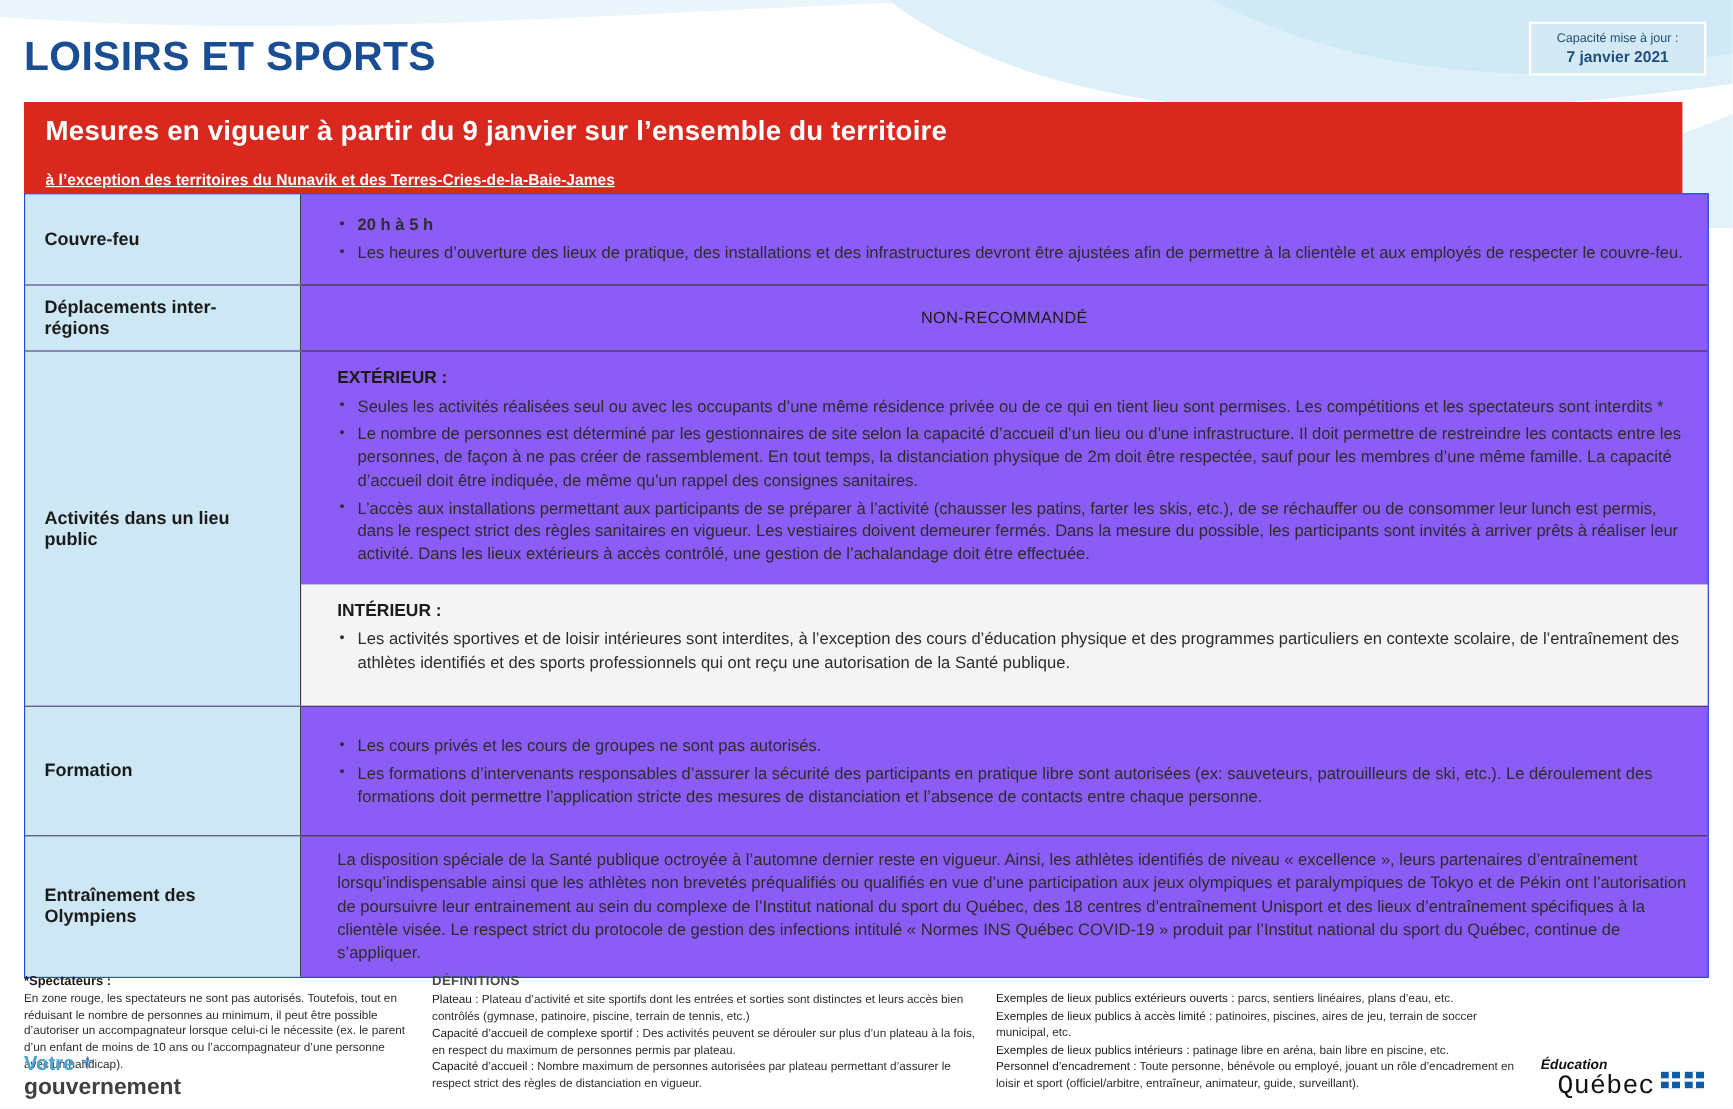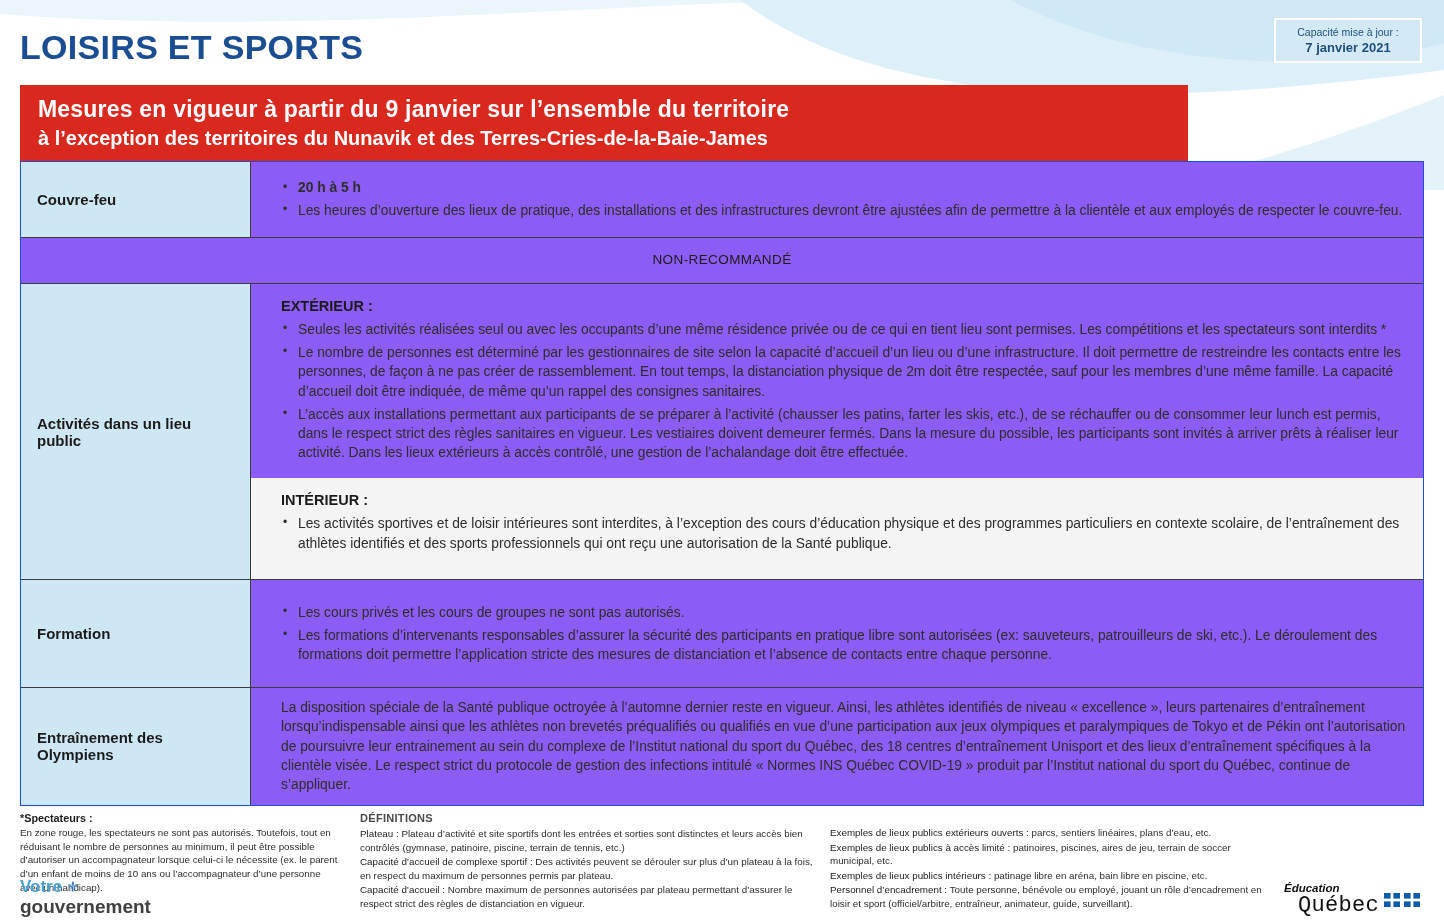--- a/index.html
+++ b/index.html
@@ -21,25 +21,25 @@
   .update-box {
     position:absolute; top:18px; right:22px; min-width:148px;
     background:#d3eaf6; border:2px solid #ffffff; padding:6px 12px;
     text-align:center; color:#1f4e79;
   }
   .update-box .lbl { font-size:10.5px; }
   .update-box .date { font-size:13px; font-weight:bold; margin-top:2px; }
 
   
   .banner {
-    position:absolute; top:85px; left:20px; width:1168px; height:76px;
+    position:absolute; top:85px; left:20px; width:1382px; height:76px;
     background:#d9281e; color:#ffffff; padding:11px 18px;
   }
   .banner .b-title { font-size:23px; font-weight:bold; letter-spacing:.2px; }
-  .banner .b-sub { font-size:20px; font-weight:bold; margin-top:4px; }
+  .banner .b-sub { font-size:13px; font-weight:bold; margin-top:19px;text-decoration:underline; }
 
   
   .info-table {
     position:absolute; top:161px; left:20px; width:1404px;
     border:1px solid #1d4ed8; background:#8b5cf6;
   }
   .row { display:flex; border-top:1px solid #3c3c3c; }
   .row:first-child { border-top:none; }
   .cell-label {
     width:230px; flex:0 0 230px; background:#cde8f4; border-right:1px solid #3c3c3c;
@@ -116,20 +116,21 @@
       <div class="cell-label">Couvre-feu</div>
       <div class="cell-content pad center-v">
         <ul class="bullets">
           <li class="bold">20 h à 5 h</li>
           <li>Les heures d’ouverture des lieux de pratique, des installations et des infrastructures devront être ajustées afin de permettre à la clientèle et aux employés de respecter le couvre-feu.</li>
         </ul>
       </div>
     </div>
 
     <div class="row" style="min-height:46px;">
+      <div class="cell-label">Déplacements inter-régions</div>
       <div class="cell-content center-all" style="flex-direction:row;">
         <span class="status-text">NON-RECOMMANDÉ</span>
       </div>
     </div>
 
     <div class="row" style="min-height:296px;">
       <div class="cell-label">Activités dans un lieu public</div>
       <div class="cell-content">
         <div class="section">
           <div class="sec-head">EXTÉRIEUR :</div>

